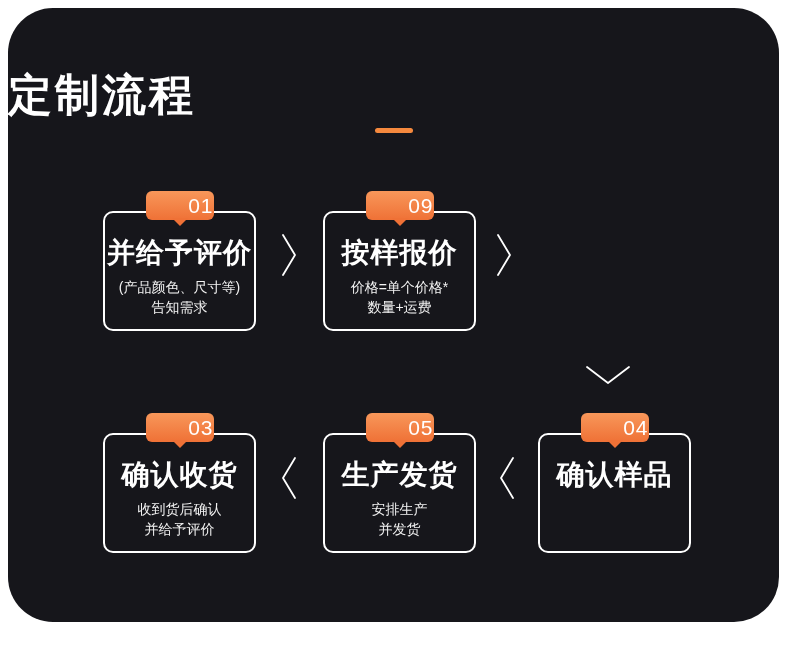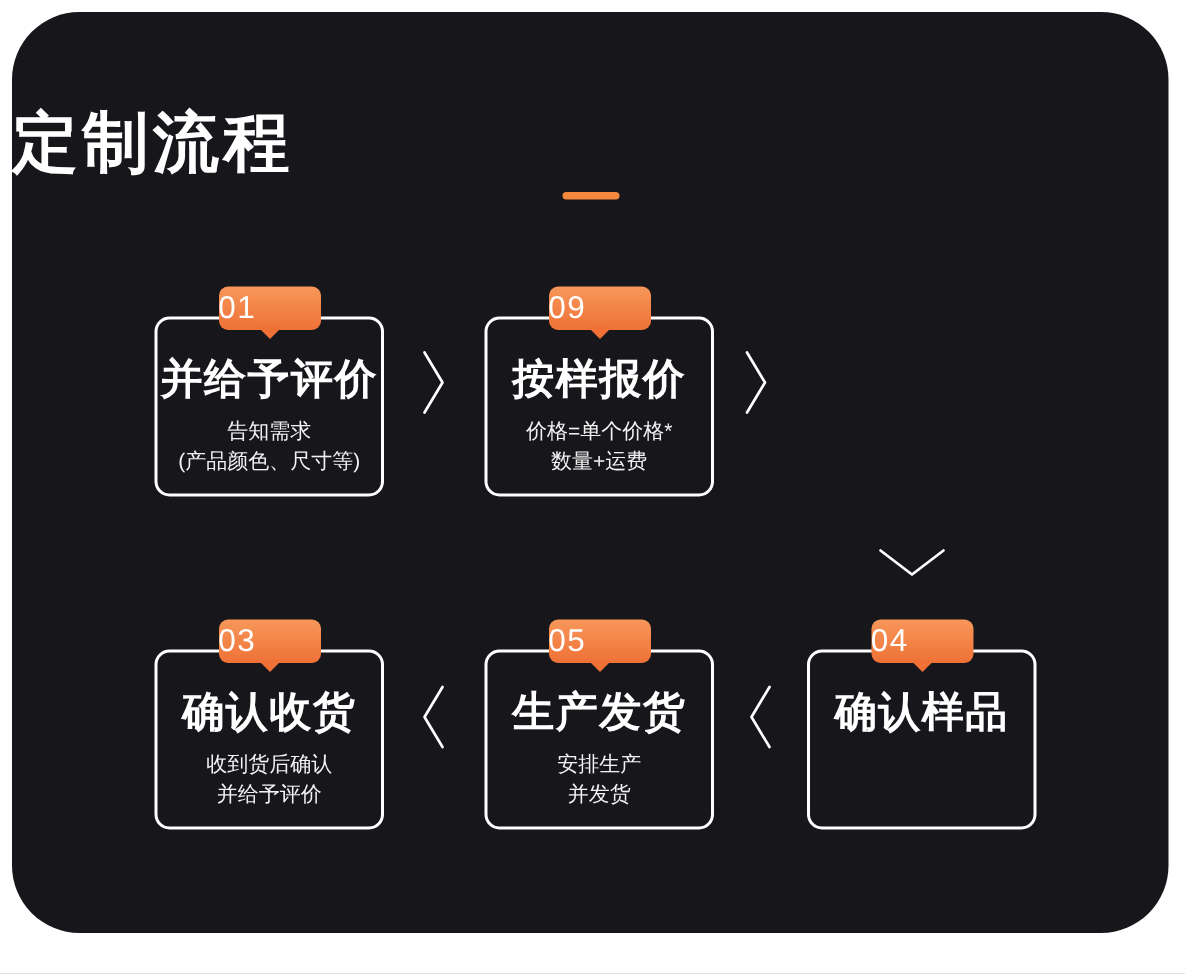--- a/index.html
+++ b/index.html
@@ -33,21 +33,21 @@
     background: #f5893e;
   }
   .step { position: absolute; width: 153px; }
   .badge {
     position: relative;
     width: 68px; height: 29px;
     margin: 0 auto;
     background: linear-gradient(180deg, #f8975a 0%, #ef7136 100%);
     border-radius: 6px;
     z-index: 2;
-    text-align: left;
+    text-align: right;
     color: #ffffff;
     font-size: 21px;
     line-height: 29px;
     letter-spacing: 1px;
   }
   .badge-pointer {
     position: absolute;
     left: 50%; top: 27px;
     transform: translateX(-50%);
     width: 0; height: 0;
@@ -92,22 +92,22 @@
     <div class="title-underline"></div>
 
     <div class="step" style="left:95px; top:183px">
       <div class="badge">
         <span>01</span>
         <div class="badge-pointer"></div>
       </div>
       <div class="box">
         <div class="box-title">并给予评价</div>
         <div class="box-desc">
+          <div>(产品颜色、尺寸等)</div>
           <div>告知需求</div>
-          <div>(产品颜色、尺寸等)</div>
         </div>
       </div>
     </div>
 
     <div class="chev" style="left:271px; top:223px">
       <svg width="20" height="48" viewBox="0 0 20 48">
         <polyline points="4,4 16,24 4,44" fill="none" stroke="#ffffff" stroke-width="1.8" stroke-linecap="round" stroke-linejoin="round"></polyline>
       </svg>
     </div>
 

